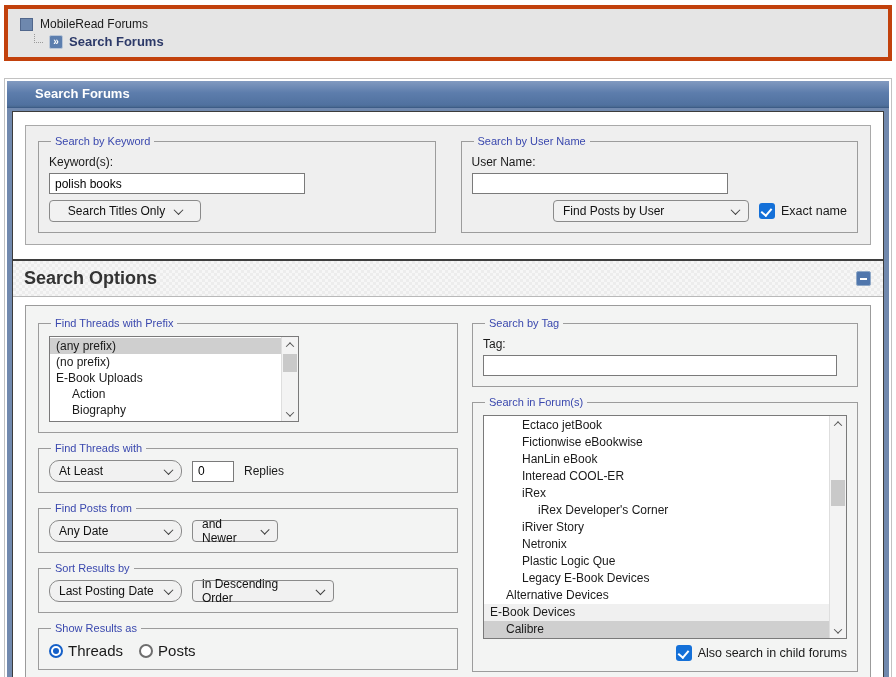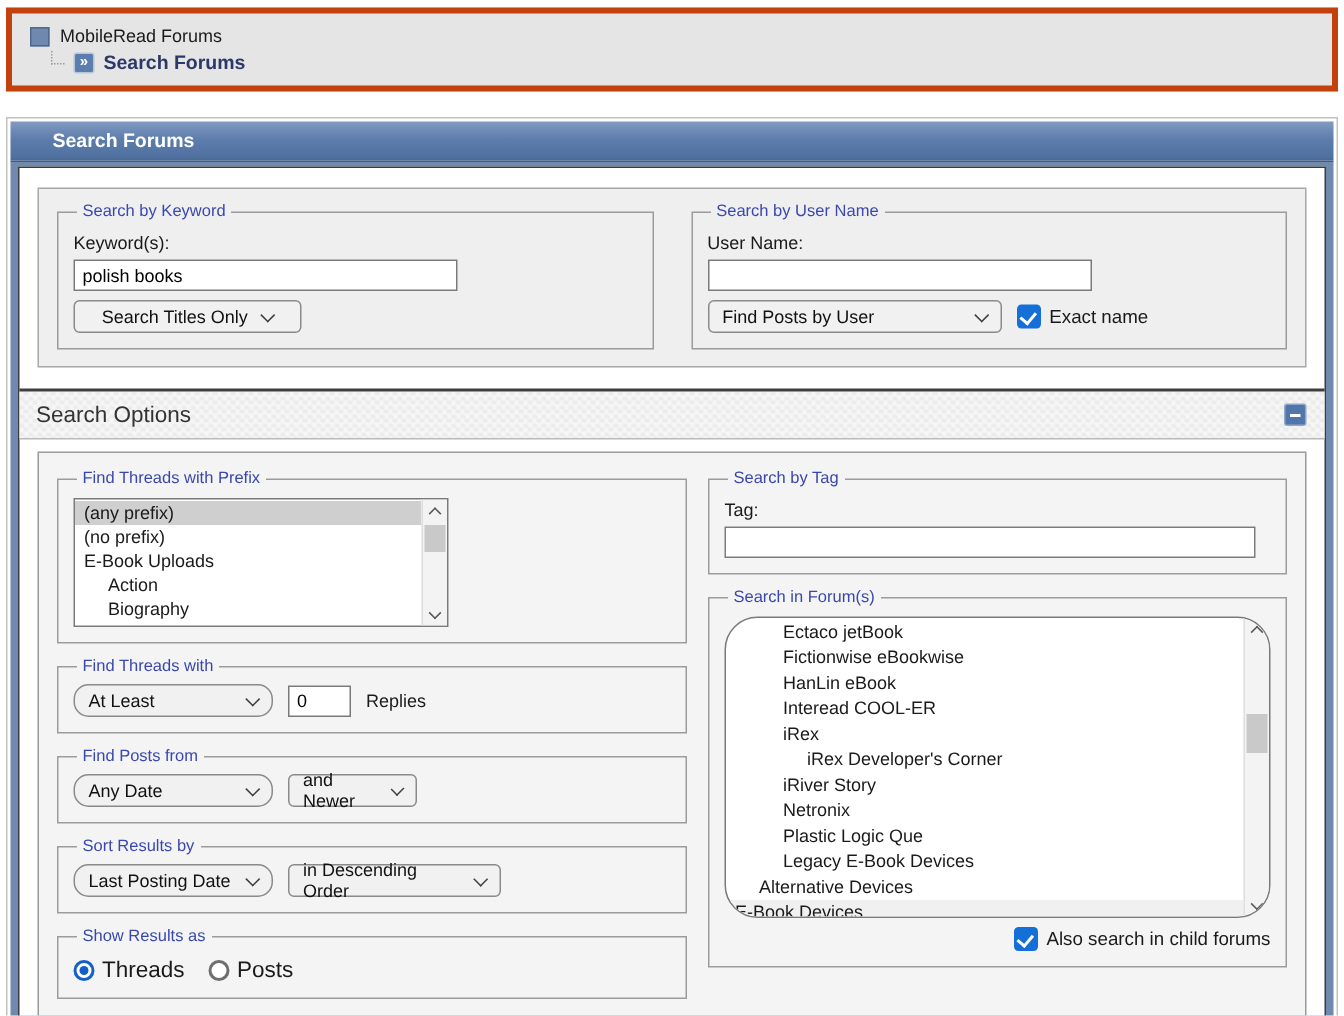--- a/index.html
+++ b/index.html
@@ -55,40 +55,40 @@
     display:inline-block; flex:0 0 auto; }
   .cbx::after { content:''; position:absolute; left:4px; top:2.5px; width:5px; height:8px;
     border-right:2px solid #fff; border-bottom:2px solid #fff; transform:rotate(40deg); }
   .cbx-row { display:flex; align-items:center; gap:6px; font-size:12.5px; }
 
   
   .opt-header { border-top:2px solid #3e3e3e; border-bottom:1px solid #b9b9b9;
     background-image:conic-gradient(#ececec 25%, #f6f6f6 0 50%, #ececec 0 75%, #f6f6f6 0);
     background-size:6px 6px; padding:7px 12px 7px 11px; display:flex; justify-content:space-between;
     align-items:center; }
-  .opt-title { font-weight:normal; font-size:15px; color:#333; }
+  .opt-title { font-weight:bold; font-size:18px; color:#333; }
   .collapse-btn { width:15px; height:15px; background:#5076ac; border:1px solid #8fa8c7;
     border-radius:2px; position:relative; }
   .collapse-btn::after { content:''; position:absolute; left:3px; top:6px; width:7px; height:2px; background:#fff; }
 
   .opt-body { margin:8px 12px 22px 12px; border:1px solid #9b9b9b; background:#f3f4f3;
     padding:11px 12px; display:flex; gap:14px; align-items:flex-start; }
   .col-left { width:420px; flex:0 0 auto; }
   .col-right { flex:1; }
   .col-left fieldset.fs, .col-right fieldset.fs { margin-bottom:9px; }
 
   
   .listbox { background:#fff; border:1px solid #7a7a7a; display:flex; overflow:hidden; }
   .lb-inner { flex:1; overflow:hidden; padding-top:1px; }
   .lb-row { height:16px; line-height:16px; font-size:12px; white-space:nowrap; overflow:hidden; }
   .lb-forums .lb-row { height:17px; line-height:17px; }
   .lb-row.sel { background:#cfcfcf; }
   .lb-row.faint { background:#f0f0f0; }
   .lb-prefix { width:250px; height:86px; }
-  .lb-forums { height:201px; margin-top:3px;border-radius:22px; }
+  .lb-forums { height:224px; margin-top:3px; }
   .lb-scroll { width:17px; background:#f3f3f3; border-left:1px solid #dedede; position:relative; flex:0 0 auto; }
   .scroll-arrow { position:absolute; left:0; width:16px; height:15px; display:flex; align-items:center; justify-content:center; }
   .scroll-arrow.up { top:0; } .scroll-arrow.down { bottom:0; }
   .sa-chev { width:6px; height:6px; border-right:1.5px solid #555; border-bottom:1.5px solid #555; }
   .up .sa-chev { transform:rotate(-135deg) translate(-1px,-1px); }
   .down .sa-chev { transform:rotate(45deg) translate(-1px,-1px); }
   .scroll-thumb { position:absolute; left:1px; width:14px; background:#c9c9c9; }
   .thumb-prefix { top:17px; height:18px; }
   .thumb-forums { top:64px; height:26px; }
 
@@ -133,21 +133,21 @@
               <span>Search Titles Only</span>
               <span class="chev"></span>
             </div>
           </div>
         </fieldset>
 
         <fieldset class="fs fs-half">
           <legend>Search by User Name</legend>
           <label class="fld-label">User Name:</label>
           <input class="txt w-user" type="text" value="" style="">
-          <div class="inline-row" style="margin-top:6px;">
+          <div class="inline-row" style="margin-top:6px;justify-content:flex-end;">
             <div class="selectbox sel-w2">
               <span>Find Posts by User</span>
               <span class="chev"></span>
             </div>
             <span class="cbx-row">
               <span class="cbx"></span>
               <span>Exact name</span>
             </span>
           </div>
         </fieldset>

